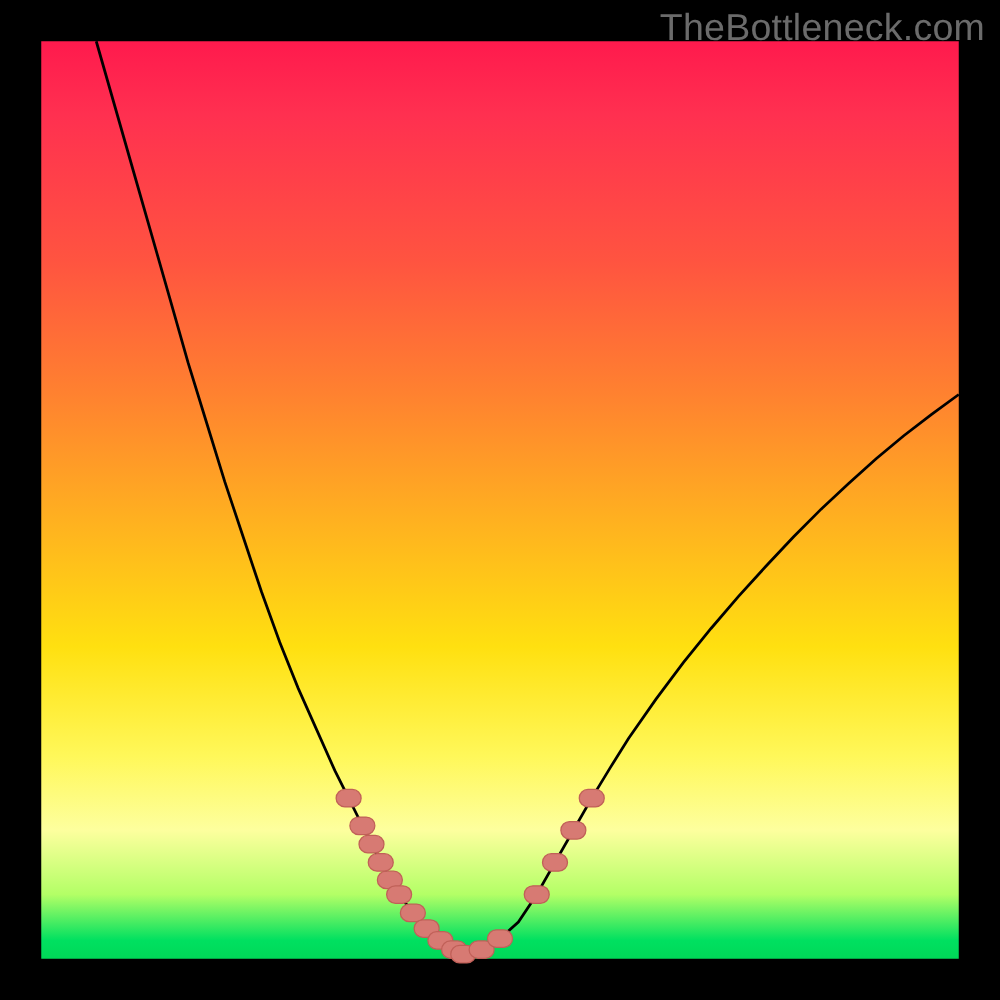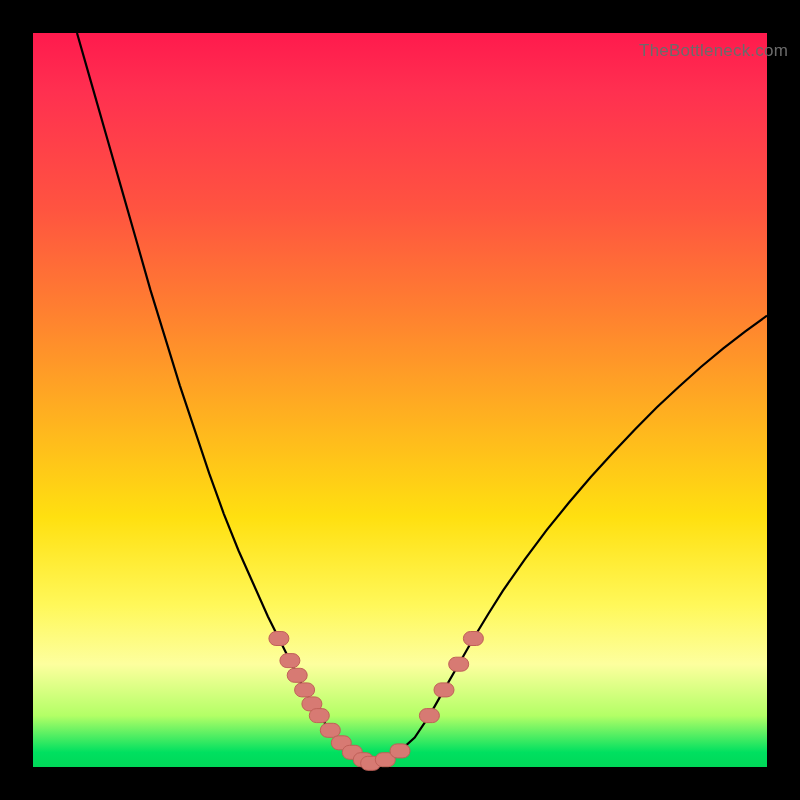--- a/index.html
+++ b/index.html
@@ -37,26 +37,25 @@
       #b3ff66 93%,
       #00e060 98%,
       #00d858 100%
     );
   }
   .watermark {
     position: absolute;
     top: 6px;
     right: 12px;
     color: #6b6b6b;
-    font-size: 17px;
+    font-size: 30px;
     font-weight: 500;
     letter-spacing: 0.2px;
     z-index: 50;
     user-select: none;
-    margin-top: 35px;
   }
   svg.curves {
     position: absolute;
     left: 0;
     top: 0;
     width: 800px;
     height: 800px;
     pointer-events: none;
   }
 </style>

